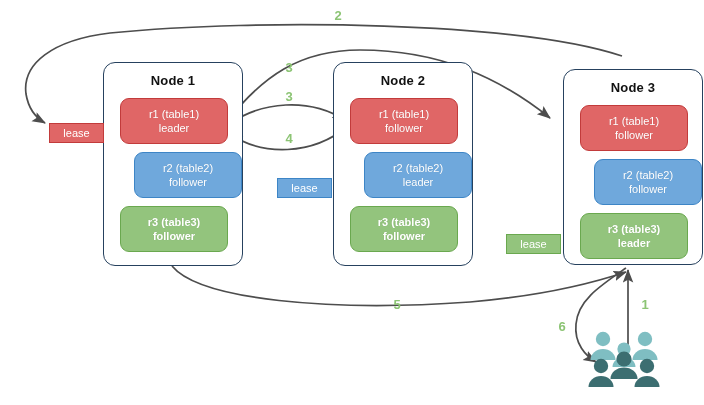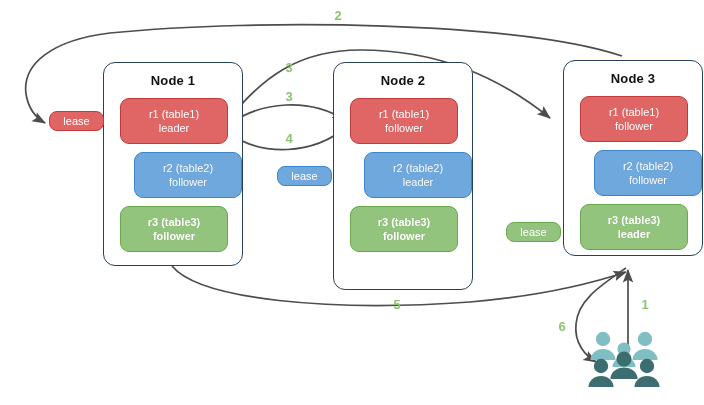--- a/index.html
+++ b/index.html
@@ -13,23 +13,23 @@
   .node-title{position:absolute;width:100%;top:10px;left:0;text-align:center;
               font-size:13px;font-weight:bold;color:#111111;letter-spacing:.2px;}
   .replica{position:absolute;left:16px;width:108px;height:46px;border-radius:9px;
            box-sizing:border-box;display:flex;flex-direction:column;align-items:center;
            justify-content:center;color:#ffffff;font-size:11px;line-height:14px;
            text-align:center;text-shadow:0 0 1px rgba(0,0,0,.12);}
   .rep-red{background:#e06666;border:1.4px solid #c23b3b;}
   .rep-blue{background:#6fa8dc;border:1.4px solid #3d85c6;margin-left:14px;}
   .rep-green{background:#93c47d;border:1.4px solid #6aa84f;font-weight:bold;}
 
-  .lease{position:absolute;border-radius:8px;box-sizing:border-box;display:flex;
+  .lease{position:absolute;border-radius:0;box-sizing:border-box;display:flex;
          align-items:center;justify-content:center;color:#ffffff;font-size:11px;
-         height:20px;}
+         height:20px;margin-top:12px;}
   .lease-red{background:#e06666;border:1.4px solid #c23b3b;}
   .lease-blue{background:#6fa8dc;border:1.4px solid #3d85c6;}
   .lease-green{background:#93c47d;border:1.4px solid #6aa84f;}
 
   .step-label{position:absolute;color:#8cc474;font-size:13px;font-weight:bold;
               text-align:center;white-space:nowrap;}
   .people{position:absolute;}
 </style>
 </head>
 <body>
@@ -67,37 +67,37 @@
     <div class="replica rep-blue" style="top:89px;">
       <span>r2 (table2)</span>
       <span>follower</span>
     </div>
     <div class="replica rep-green" style="top:143px;">
       <span>r3 (table3)</span>
       <span>follower</span>
     </div>
   </div>
 
-  <div class="node-box" style="left:333px;top:62px;width:140px;height:228px;">
+  <div class="node-box" style="left:333px;top:62px;width:140px;height:204px;">
     <div class="node-title">Node 2</div>
     <div class="replica rep-red" style="top:35px;">
       <span>r1 (table1)</span>
       <span>follower</span>
     </div>
     <div class="replica rep-blue" style="top:89px;">
       <span>r2 (table2)</span>
       <span>leader</span>
     </div>
     <div class="replica rep-green" style="top:143px;">
       <span>r3 (table3)</span>
       <span>follower</span>
     </div>
   </div>
 
-  <div class="node-box" style="left:563px;top:60px;width:140px;height:196px;">
+  <div class="node-box" style="left:563px;top:69px;width:140px;height:196px;">
     <div class="node-title">Node 3</div>
     <div class="replica rep-red" style="top:35px;">
       <span>r1 (table1)</span>
       <span>follower</span>
     </div>
     <div class="replica rep-blue" style="top:89px;">
       <span>r2 (table2)</span>
       <span>follower</span>
     </div>
     <div class="replica rep-green" style="top:143px;">

